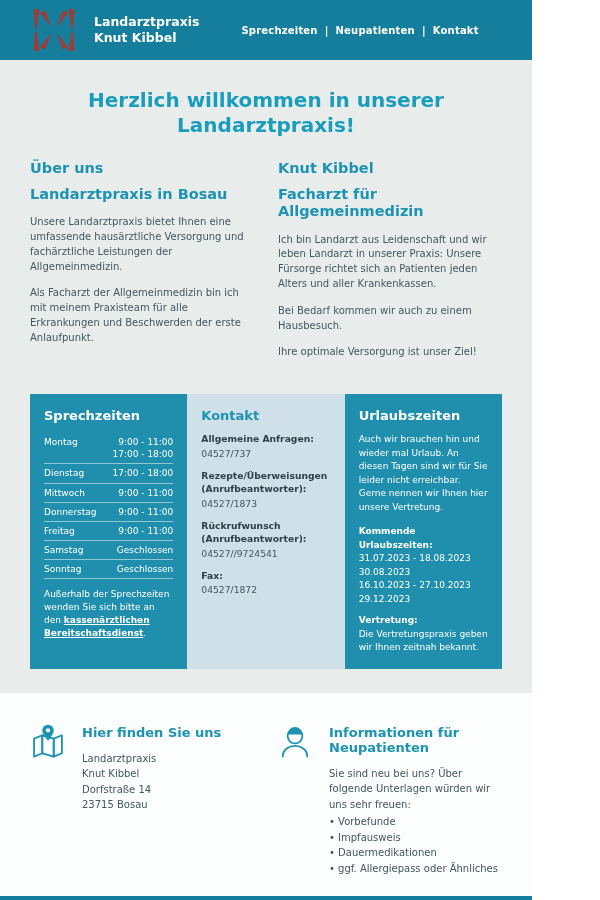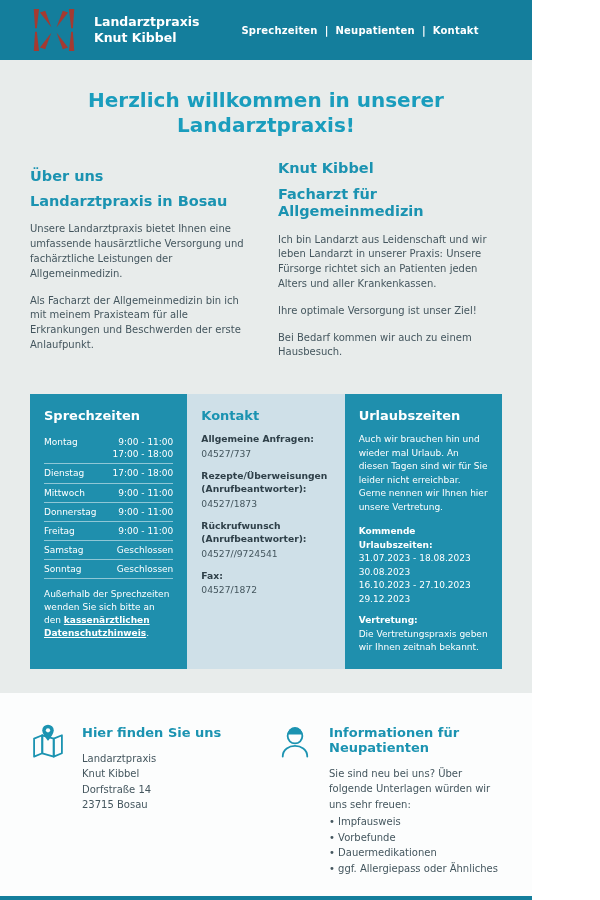--- a/index.html
+++ b/index.html
@@ -10,21 +10,21 @@
   
   .header { background: #147e9c; height: 60px; flex: 0 0 auto; display: flex; align-items: center; padding: 0 26px; }
   .brand { display: flex; align-items: center; gap: 12px; cursor: pointer; }
   .brand-name { color: #fff; font-weight: bold; font-size: 12.5px; line-height: 1.3; }
   .nav { margin-left: 42px; display: flex; gap: 7px; color: #fff; font-size: 10px; font-weight: bold; letter-spacing: .2px; }
   .nav a { color: #fff; text-decoration: none; cursor: pointer; }
 
   
   .section-main { background: #e8eceb; padding: 28px 30px 24px; flex: 0 0 auto; }
   .hero { text-align: center; color: #1a9dbd; font-size: 20px; font-weight: bold; line-height: 1.26; margin-bottom: 22px; }
-  .cols { display: flex; gap: 24px; margin-bottom: 22px; align-items: center; }
+  .cols { display: flex; gap: 24px; margin-bottom: 22px; }
   .col { flex: 1; }
   .h-teal { color: #1b93b1; font-size: 14.5px; font-weight: bold; line-height: 1.2; margin-bottom: 8px; }
   .h-teal.sub { margin-bottom: 12px; }
   .col p { font-size: 10px; line-height: 1.48; color: #44565e; margin-bottom: 12px; }
 
   
   .boxes { display: flex; align-items: stretch; }
   .box { width: 180px; padding: 14px; }
   .box.teal { background: #1f8fad; color: #fff; }
   .box.light { background: #cfe0e8; }
@@ -109,22 +109,22 @@
       <div class="col">
         <div class="h-teal">Über uns</div>
         <div class="h-teal sub">Landarztpraxis in Bosau</div>
         <p>Unsere Landarztpraxis bietet Ihnen eine umfassende hausärztliche Versorgung und fachärztliche Leistungen der Allgemeinmedizin.</p>
         <p>Als Facharzt der Allgemeinmedizin bin ich mit meinem Praxisteam für alle Erkrankungen und Beschwerden der erste Anlaufpunkt.</p>
       </div>
       <div class="col">
         <div class="h-teal">Knut Kibbel</div>
         <div class="h-teal sub">Facharzt für Allgemeinmedizin</div>
         <p>Ich bin Landarzt aus Leidenschaft und wir leben Landarzt in unserer Praxis: Unsere Fürsorge richtet sich an Patienten jeden Alters und aller Krankenkassen.</p>
+        <p>Bei Bedarf kommen wir auch zu einem Hausbesuch.</p>
         <p>Ihre optimale Versorgung ist unser Ziel!</p>
-        <p>Bei Bedarf kommen wir auch zu einem Hausbesuch.</p>
       </div>
     </div>
 
     <div class="boxes">
 
       <div class="box teal">
         <h4>Sprechzeiten</h4>
         <div class="hrow">
           <span>Montag</span>
           <span class="htimes">
@@ -162,21 +162,21 @@
               <span>Geschlossen</span>
             </span>
         </div>
         <div class="hrow">
           <span>Sonntag</span>
           <span class="htimes">
               <span>Geschlossen</span>
             </span>
         </div>
         <div class="hnote">
-          <span>Außerhalb der Sprechzeiten wenden Sie sich bitte an den </span><a>kassenärztlichen Datenschutzhinweis</a><span>.</span>
+          <span>Außerhalb der Sprechzeiten wenden Sie sich bitte an den </span><a>kassenärztlichen Bereitschaftsdienst</a><span>.</span>
         </div>
       </div>
 
       <div class="box light">
         <h4>Kontakt</h4>
         <div class="citem">
           <div class="clabel">Allgemeine Anfragen:</div>
           <div class="cvalue">04527/737</div>
         </div>
         <div class="citem">
@@ -241,22 +241,22 @@
         <g fill="none" stroke="#1b93b1" stroke-width="2.2" stroke-linecap="round" stroke-linejoin="round">
           <circle cx="22" cy="16" r="9"></circle>
           <path d="M7 41 c0 -9 8 -13 15 -13 s15 4 15 13"></path>
         </g>
         <path d="M13 14 a9 9 0 0 1 18 0 z" fill="#1b93b1"></path>
       </svg>
       <div>
         <div class="info-heading">Informationen für Neupatienten</div>
         <div class="info-text" style="margin-bottom:2px;">Sie sind neu bei uns? Über folgende Unterlagen würden wir uns sehr freuen:</div>
         <div class="bullets">
+          <div>Vorbefunde</div>
           <div>Impfausweis</div>
-          <div>Vorbefunde</div>
           <div>Dauermedikationen</div>
           <div>ggf. Allergiepass oder Ähnliches</div>
         </div>
       </div>
     </div>
 
   </div>
 
   <div class="footer">
     <div class="f-addr">

